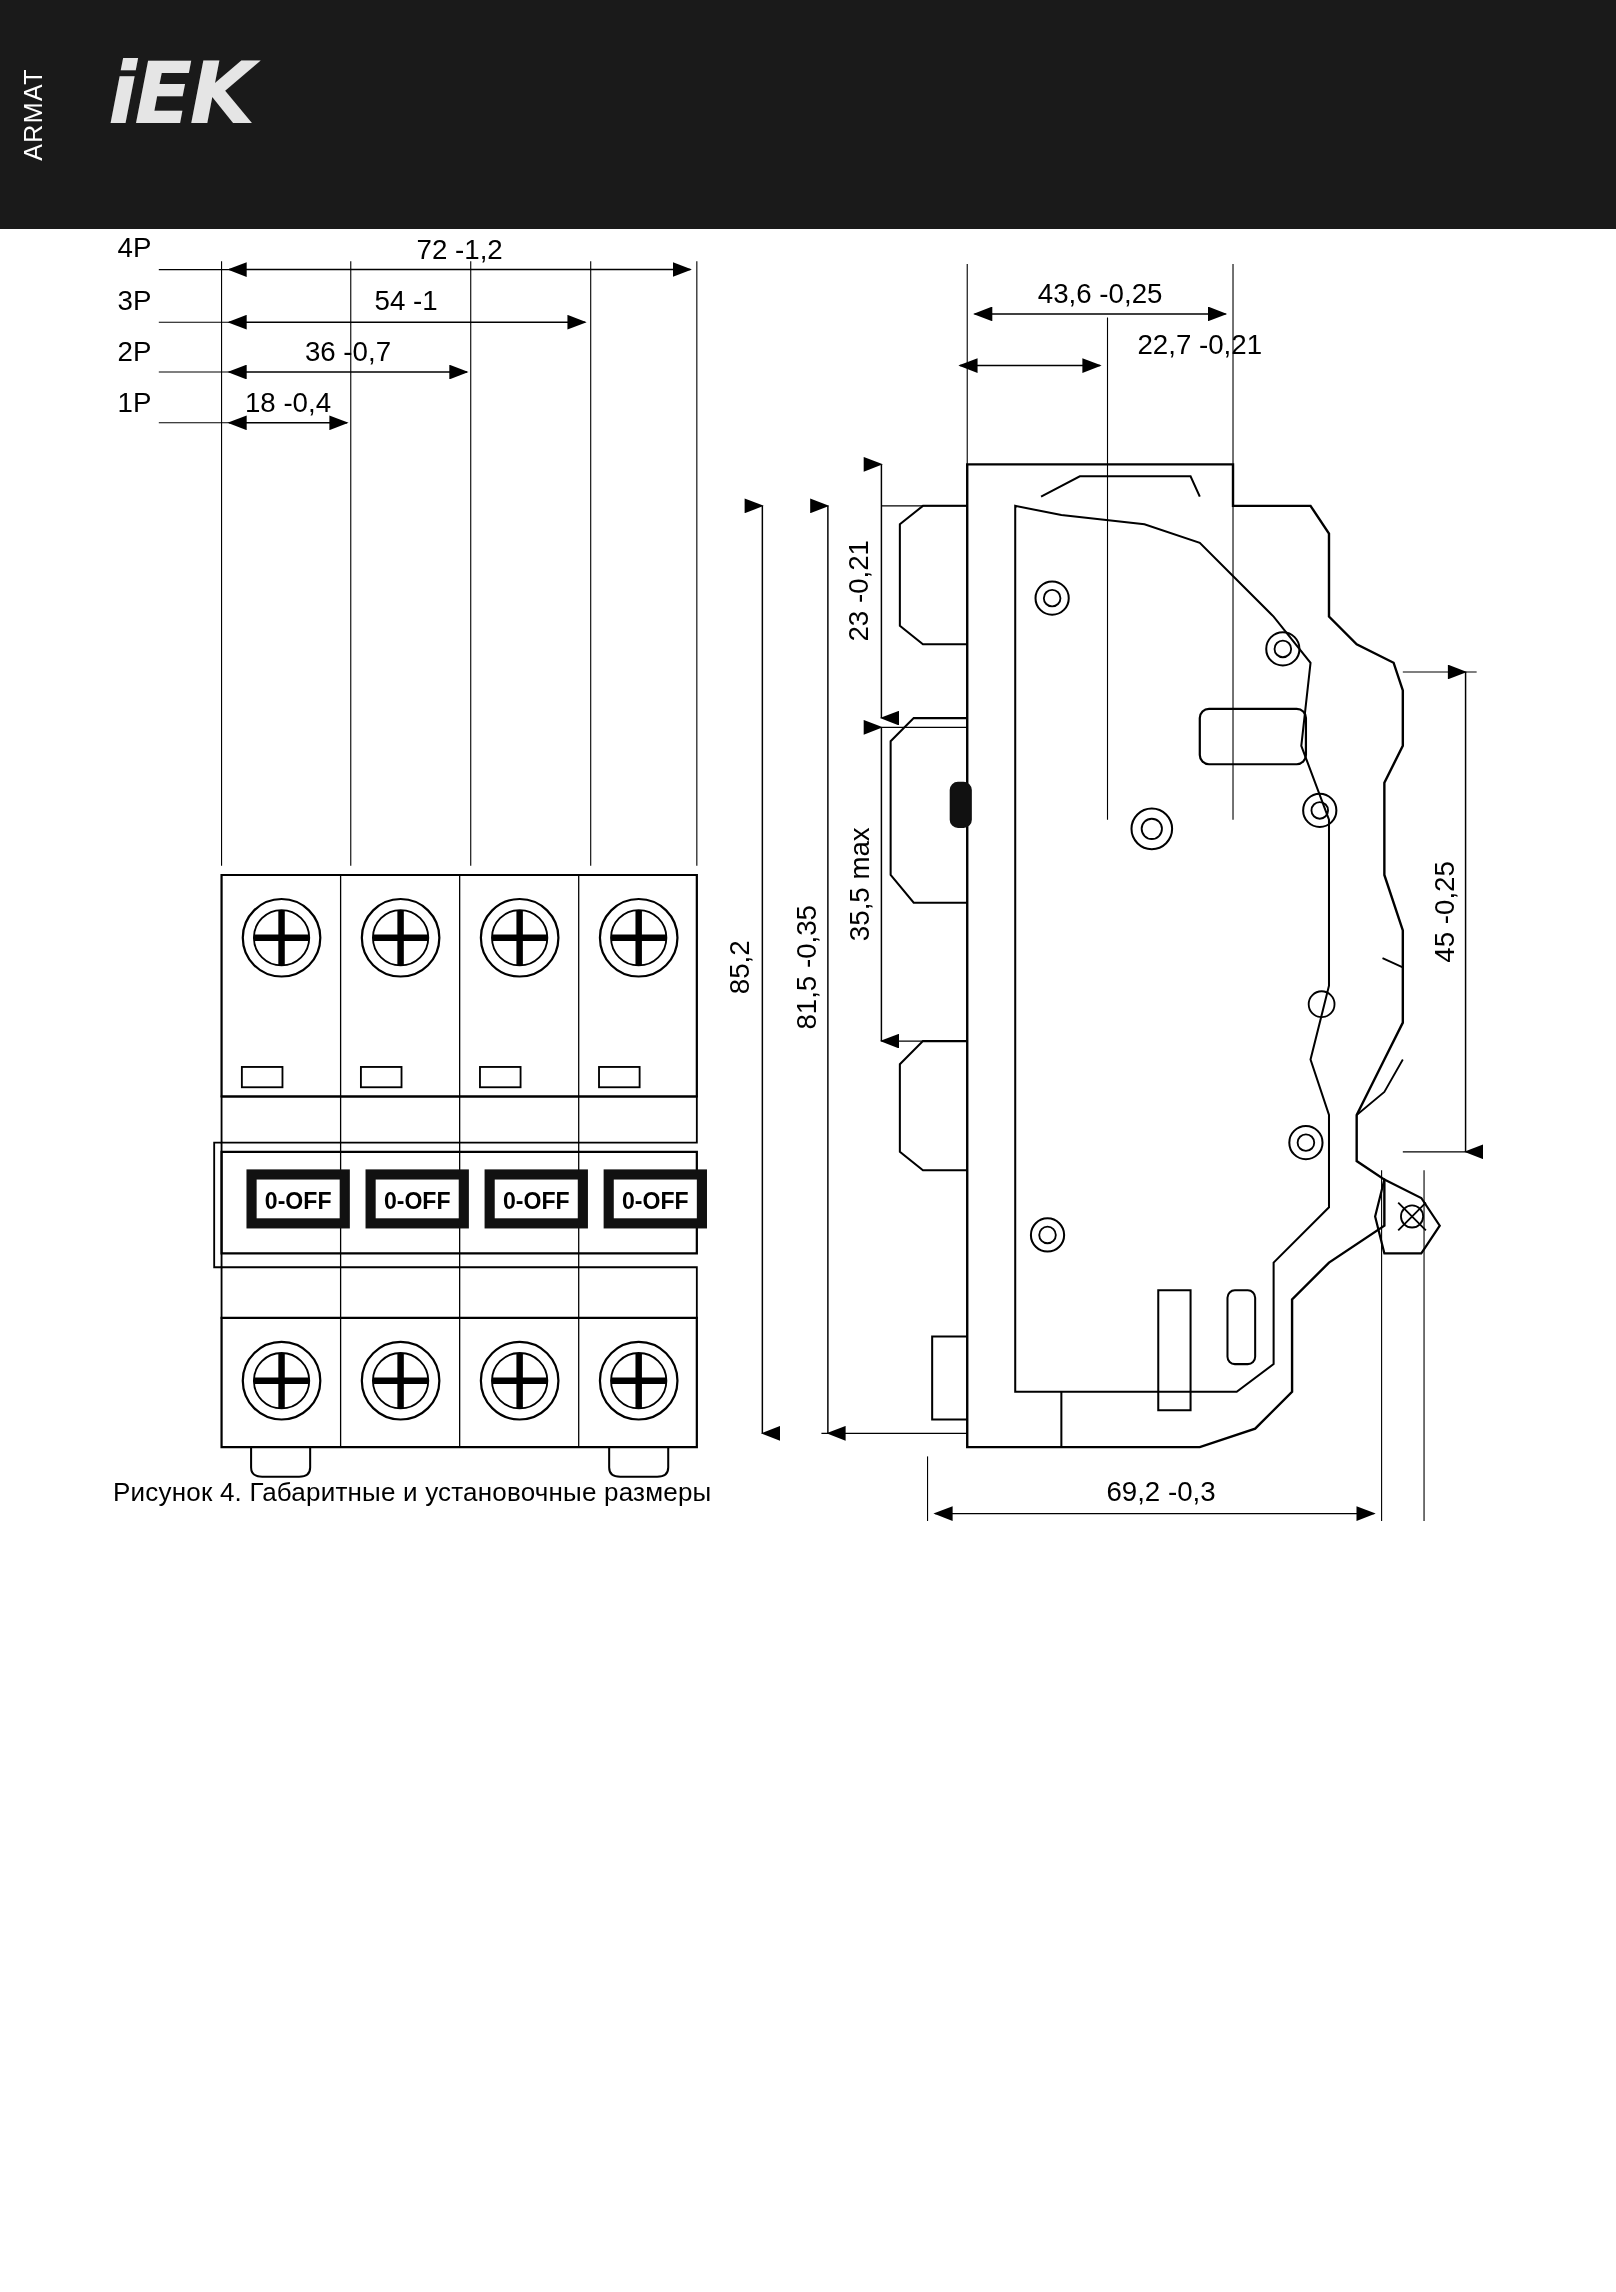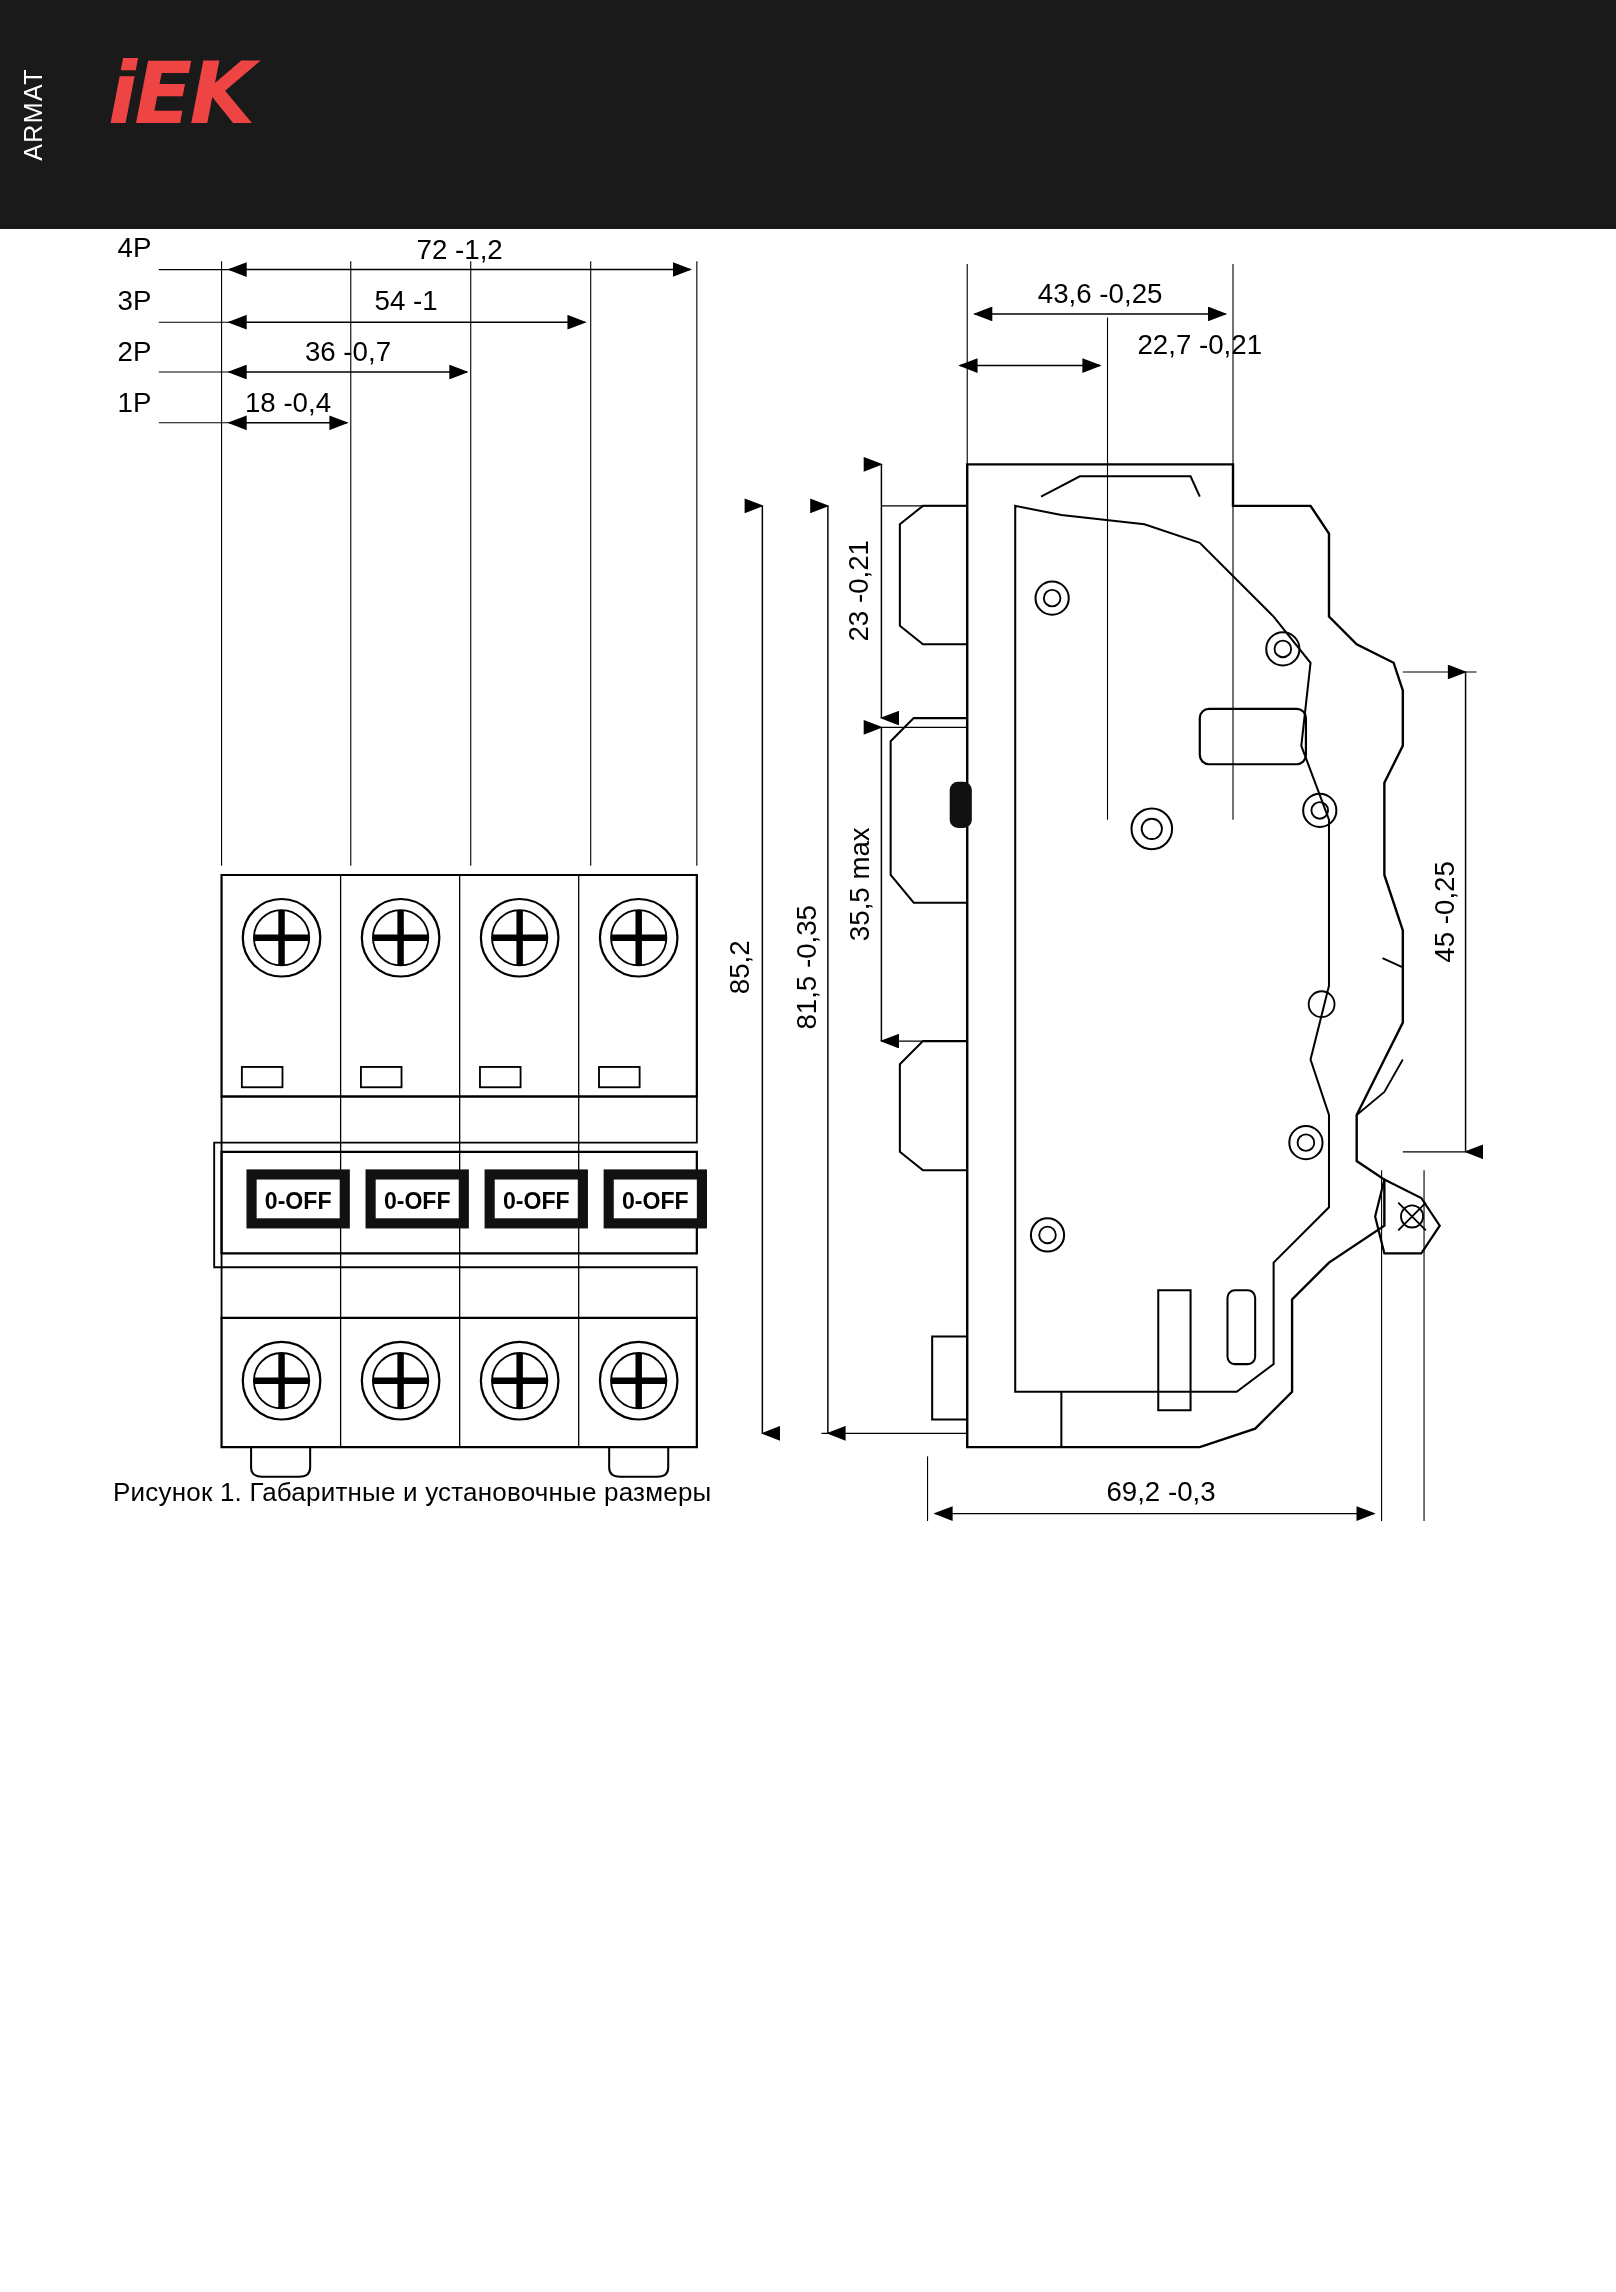--- a/index.html
+++ b/index.html
@@ -50,21 +50,21 @@
     left: 66px;
     top: 0;
     width: 1551px;
     height: 229px;
     background: #1a1a1a;
   }
   #logo-text {
     position: absolute;
     left: 42px;
     top: 44px;
-    color: #ef4444;
+    color: #e5e5e5;
     font-size: 85px;
     font-weight: 700;
     font-style: italic;
     letter-spacing: -2.8px;
     font-family: "DejaVu Sans", sans-serif;
   }
 
   
   #drawing {
     position: absolute;
@@ -325,16 +325,16 @@
         <text x="884" y="800" font-size="30" text-anchor="middle" transform="rotate(-90 884 800)">81,5 -0,35</text>
         <text x="942" y="710" font-size="30" text-anchor="middle" transform="rotate(-90 942 710)">35,5 max</text>
         <text x="1576" y="740" font-size="30" text-anchor="middle" transform="rotate(-90 1576 740)">45 -0,25</text>
 
         <text x="1258" y="1378" font-size="30" text-anchor="middle">69,2 -0,3</text>
         <text x="1275" y="1448" font-size="30" text-anchor="middle">76,5 max</text>
       </g>
     </svg>
   </div>
 
-  <div id="caption">Рисунок 1. Габаритные и установочные размеры</div>
+  <div id="caption">Рисунок 4. Габаритные и установочные размеры</div>
 
 </div>
 
 
 </body></html>

